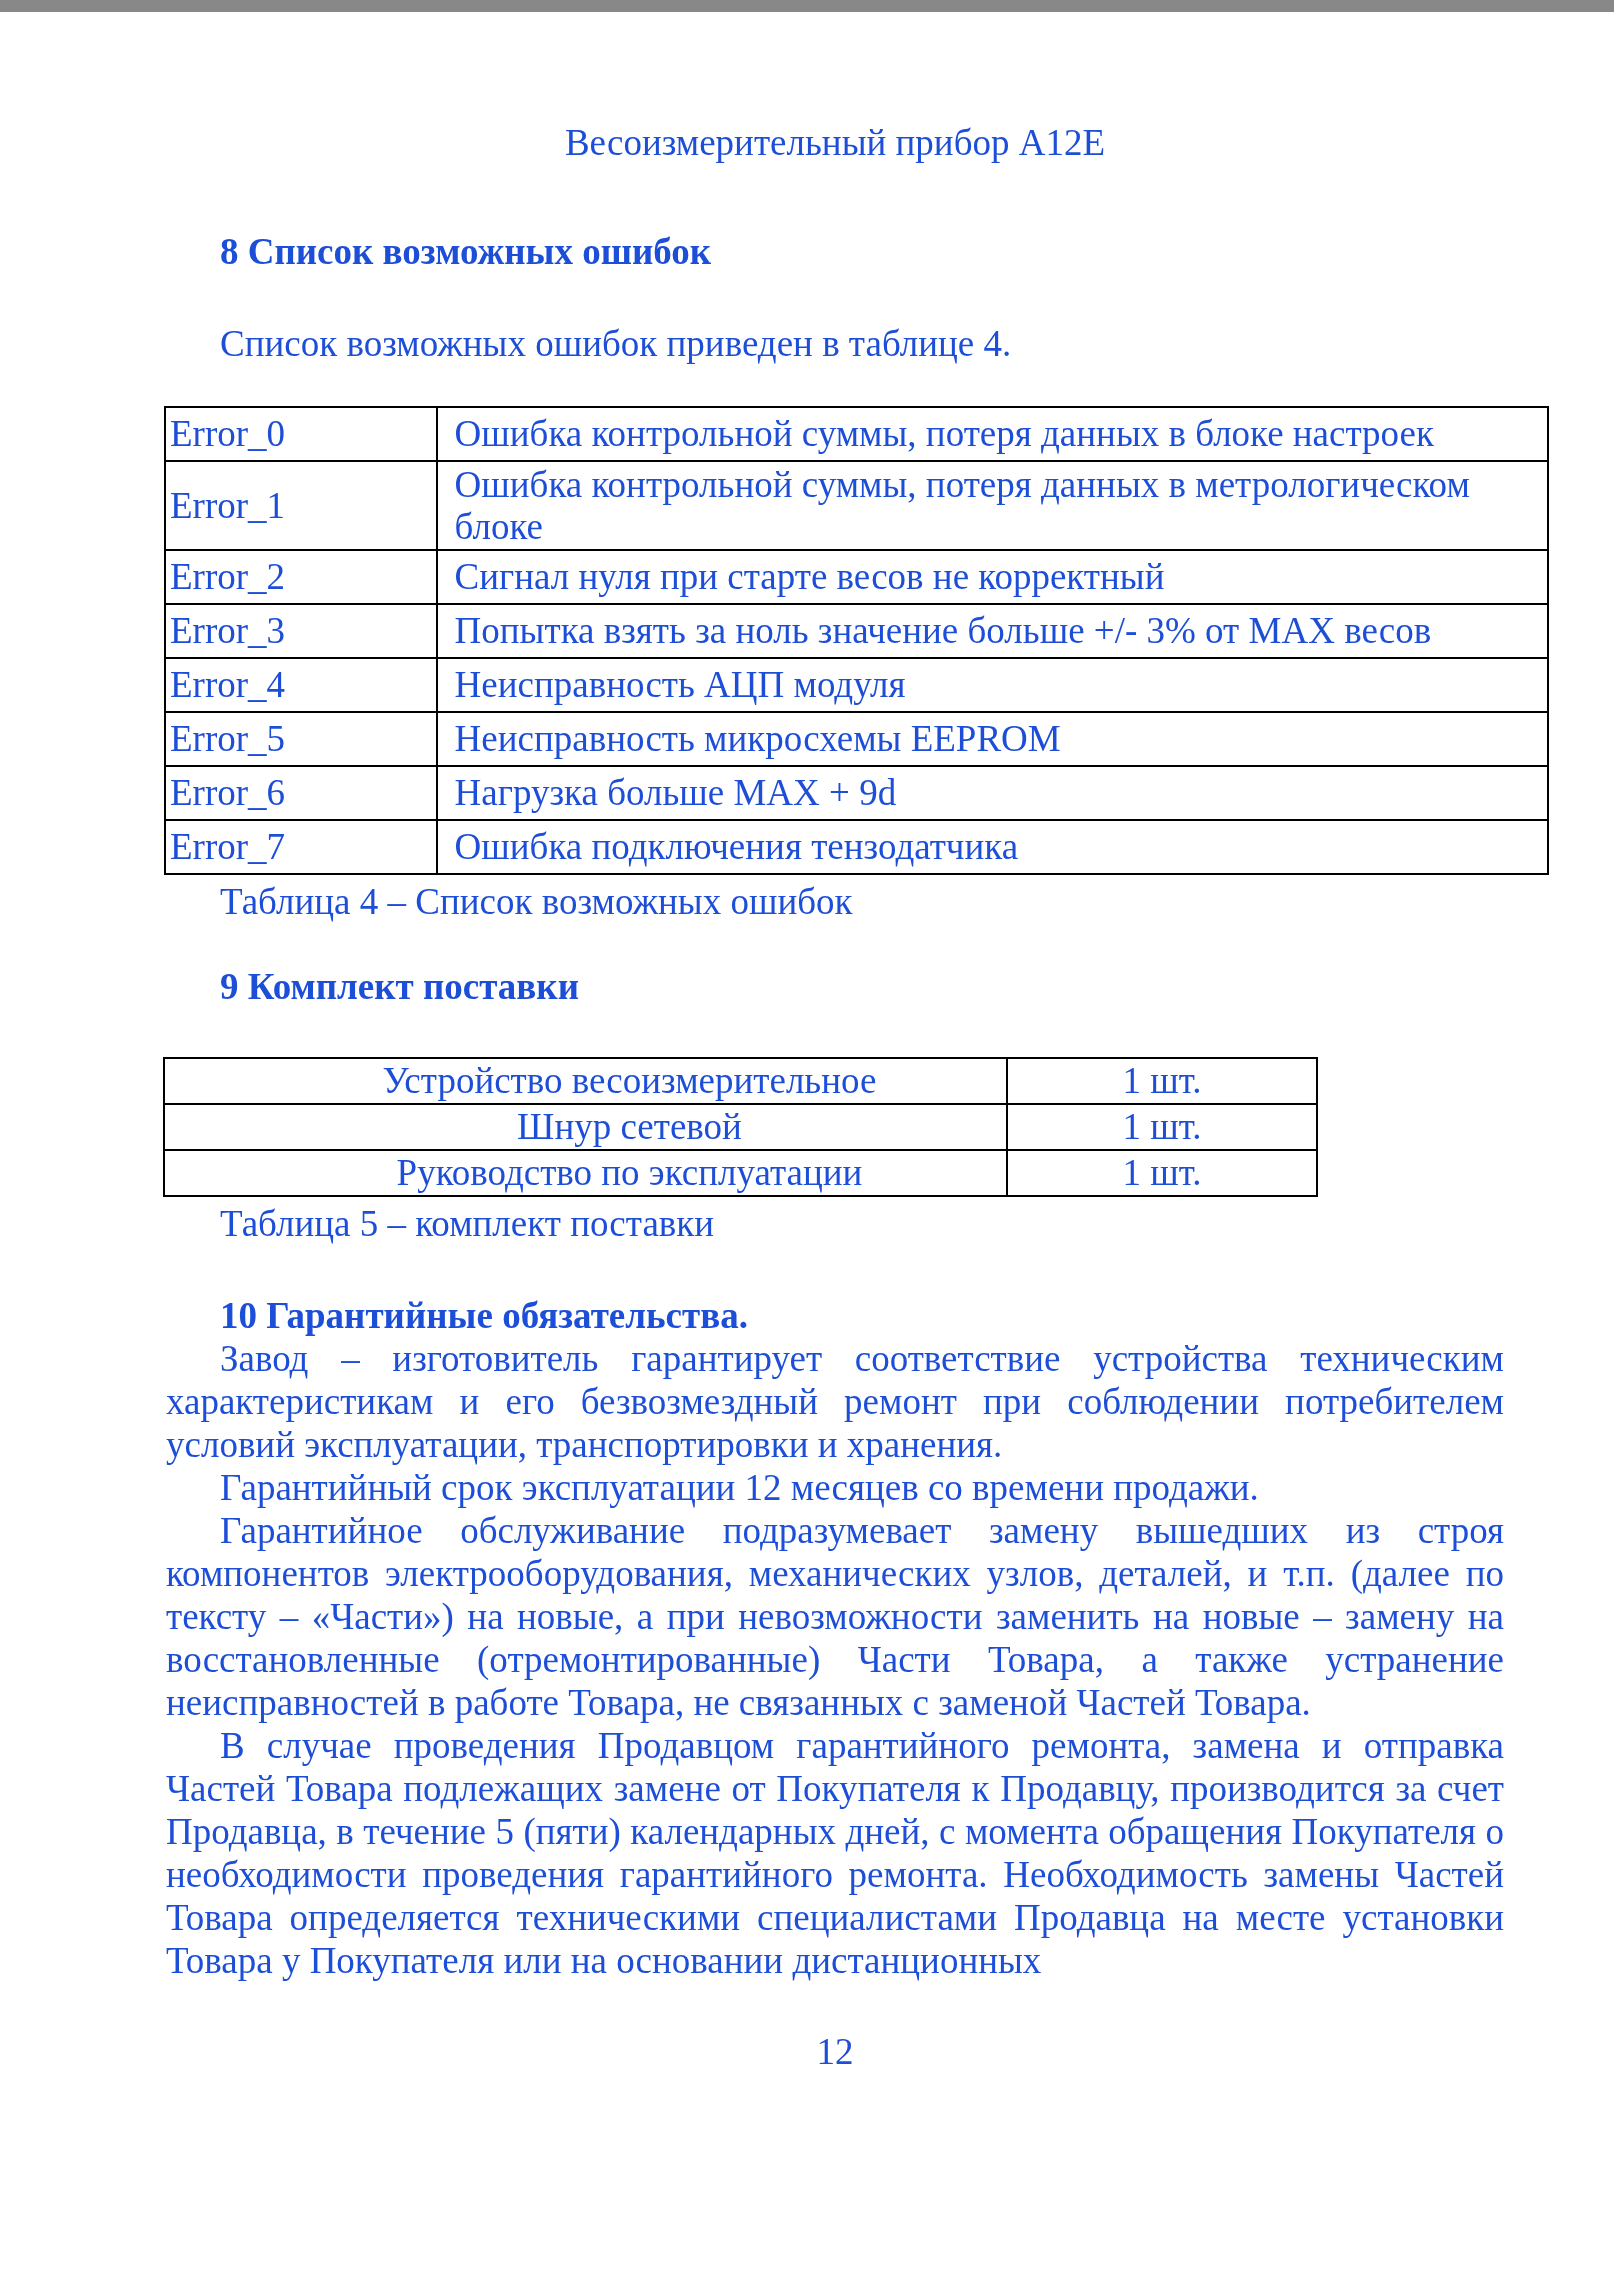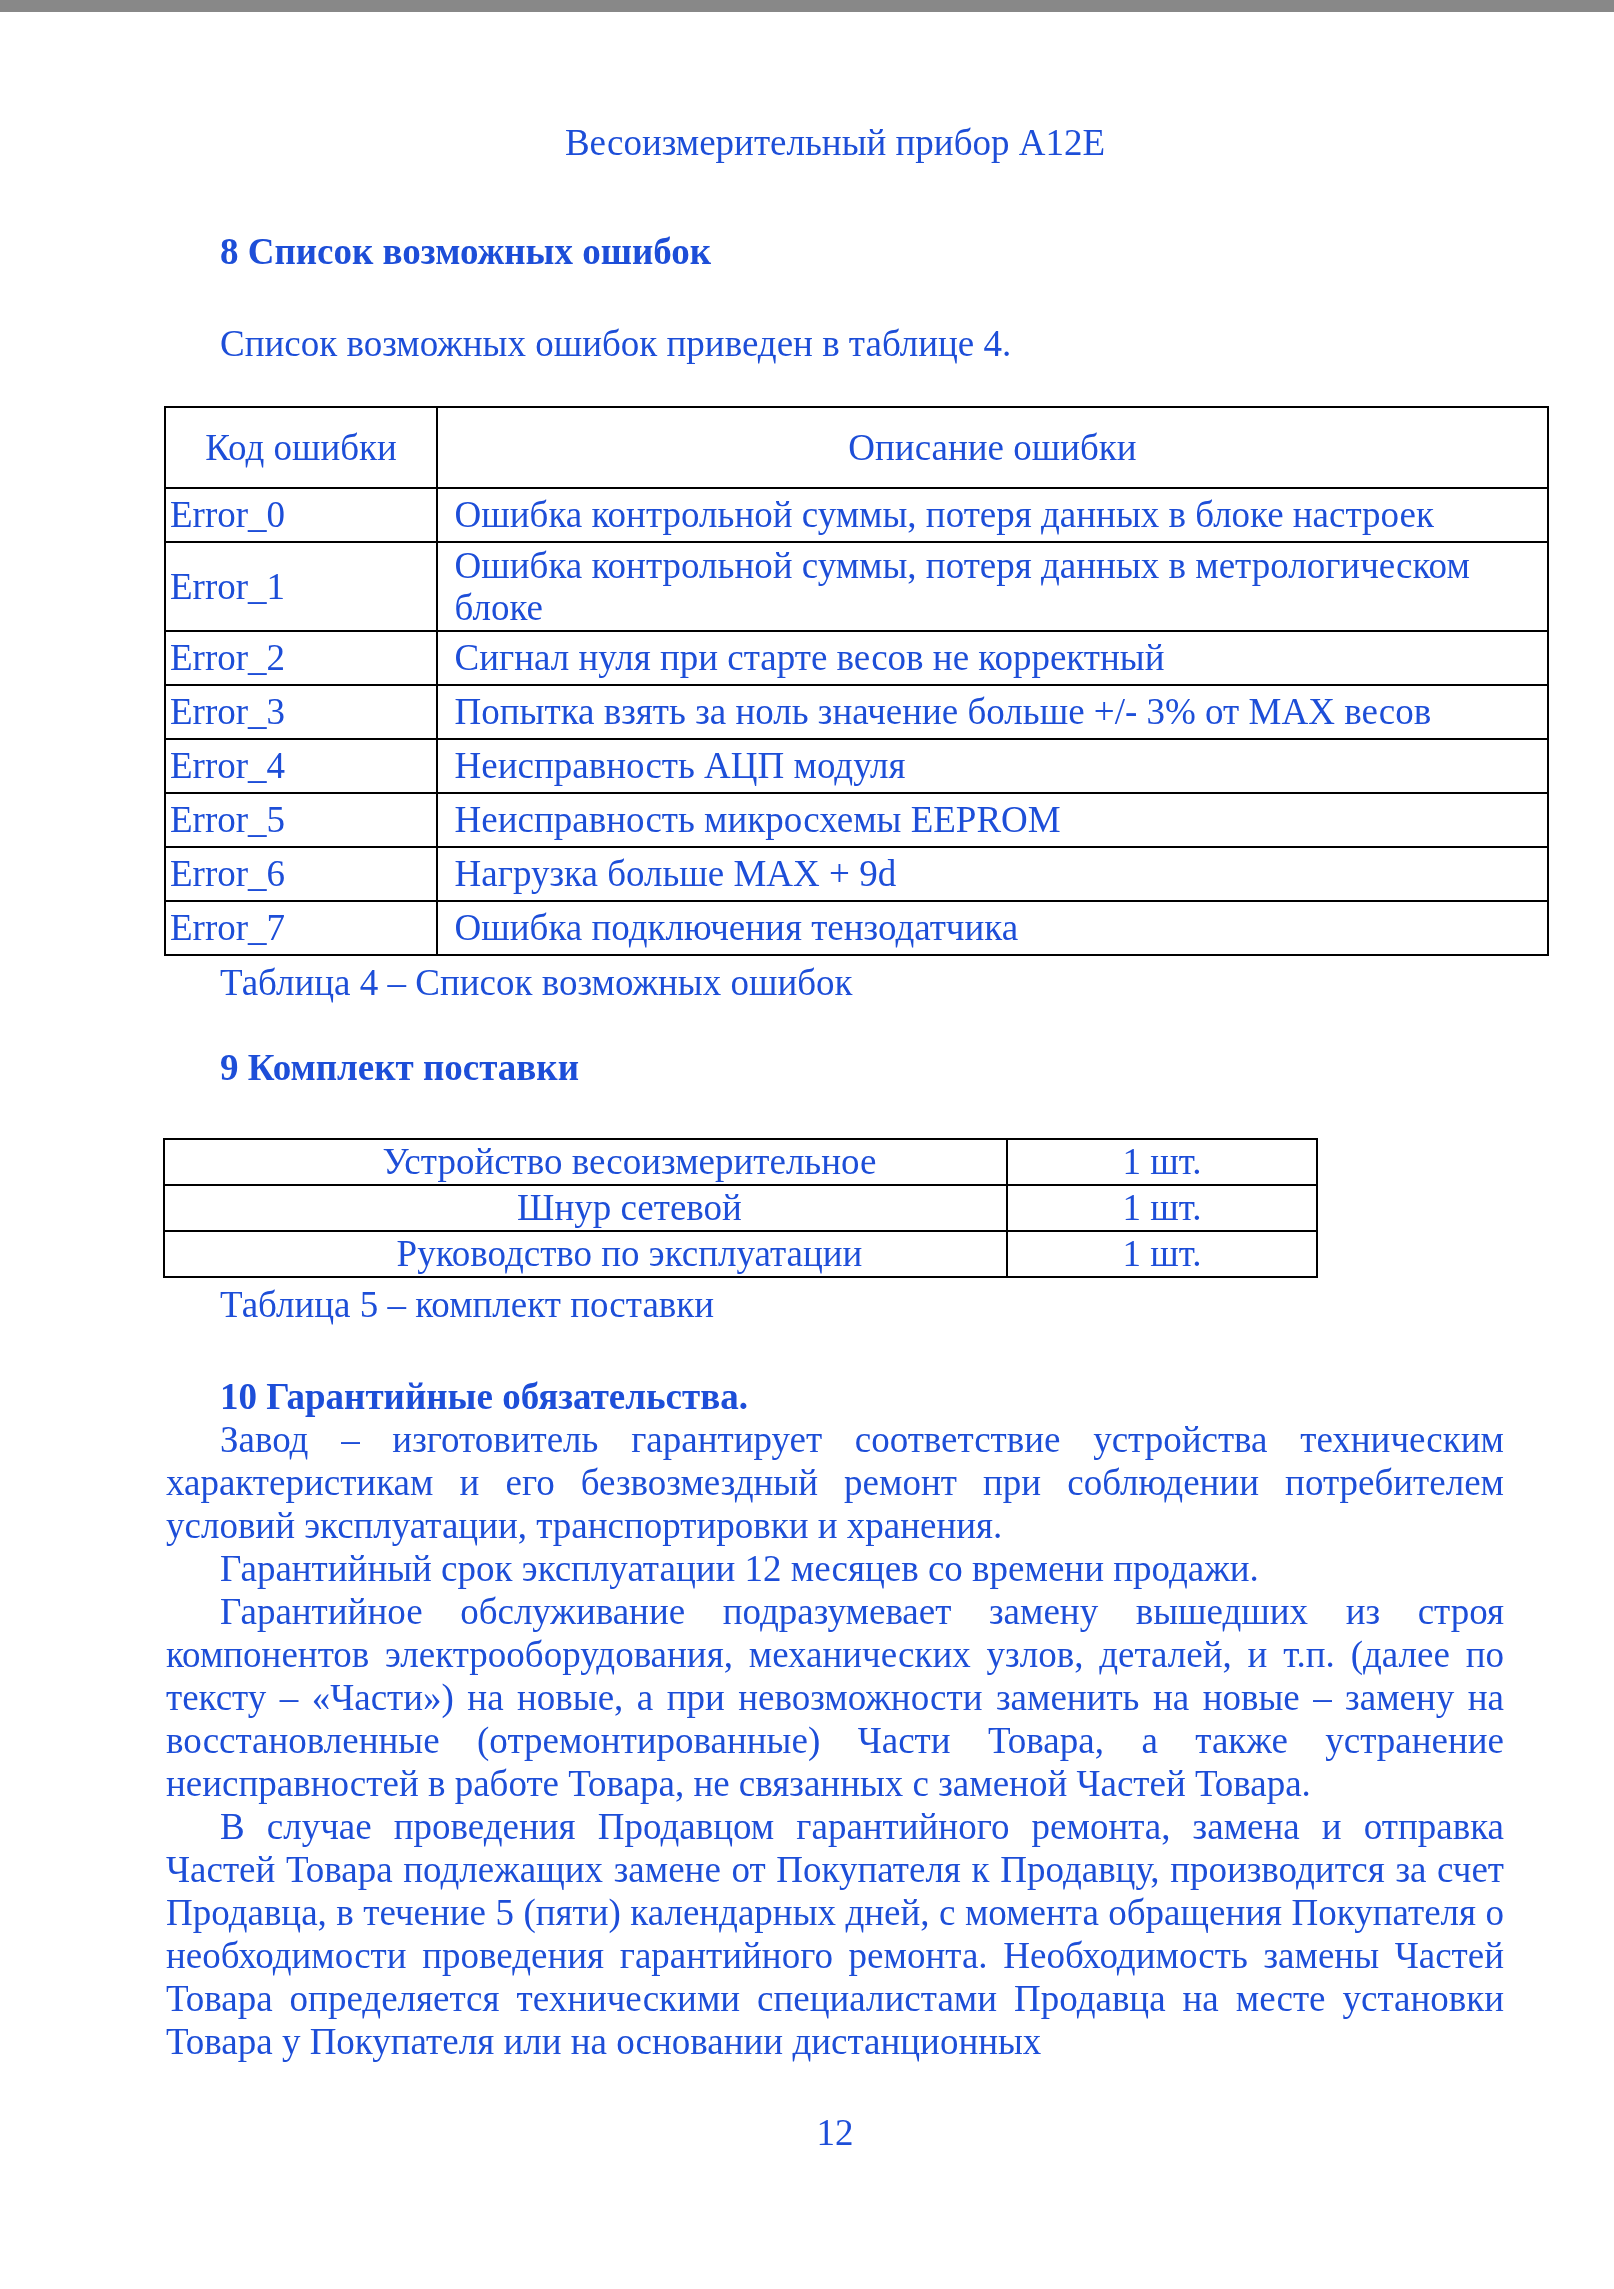--- a/index.html
+++ b/index.html
@@ -98,24 +98,20 @@
   <h2 class="heading" id="h8">8 Список возможных ошибок</h2>
 
   <p class="body-text" id="intro">Список возможных ошибок приведен в таблице 4.</p>
 
   <table id="table4">
     <colgroup>
         <col class="col-code">
         <col class="col-desc">
       </colgroup>
     <tbody>
-      <tr class="rh">
-        <td>Код ошибки</td>
-        <td>Описание ошибки</td>
-      </tr>
       <tr class="r0">
         <td class="code">Error_0</td>
         <td class="desc">Ошибка контрольной суммы, потеря данных в блоке настроек</td>
       </tr>
       <tr class="r-tall">
         <td class="code">Error_1</td>
         <td class="desc">Ошибка контрольной суммы, потеря данных в метрологическом блоке</td>
       </tr>
       <tr class="rr">
         <td class="code">Error_2</td>

